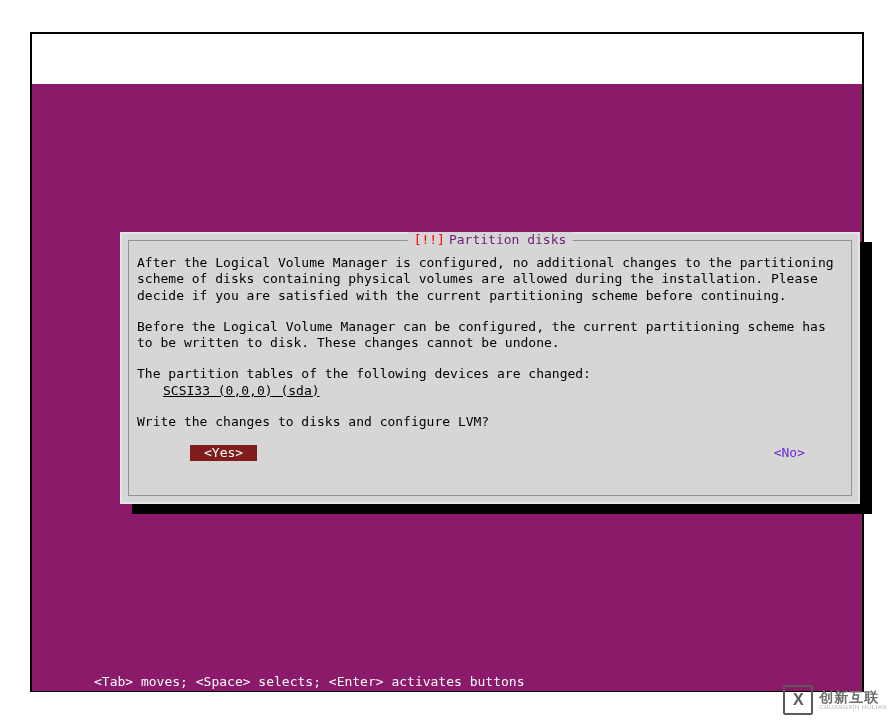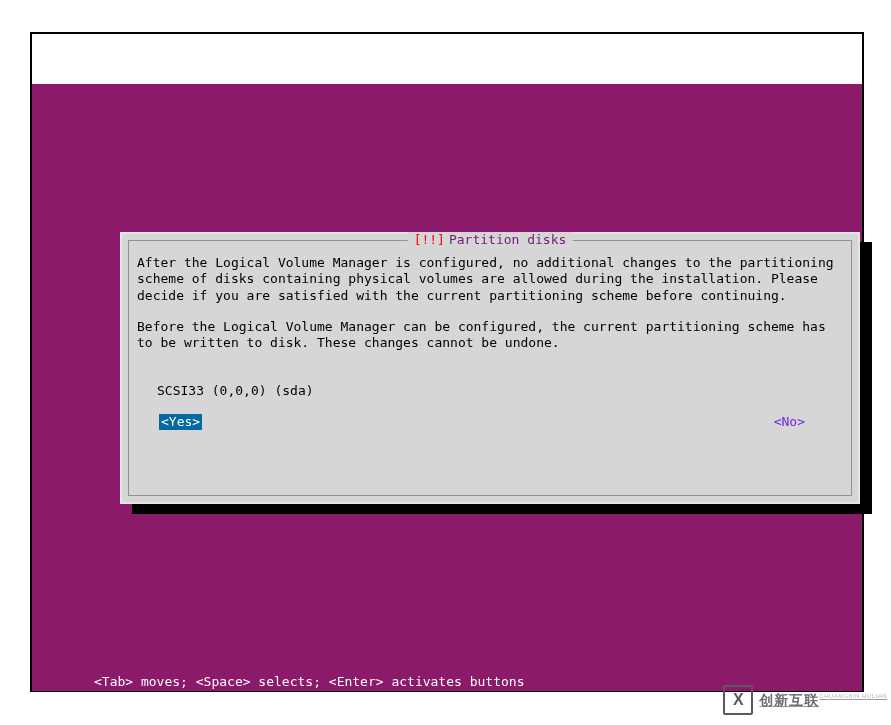--- a/index.html
+++ b/index.html
@@ -77,32 +77,34 @@
     }
     .dialog-content {
       padding: 14px 8px 8px 8px;
       color: #000000;
       line-height: 1.25;
     }
     .para {
       margin-bottom: 15px;
     }
     .device-indent {
-      margin-left: 20px;
+      margin-left: 26px;
+      text-decoration: underline;
     }
     .button-row {
       display: flex;
       justify-content: space-between;
       padding: 0 38px 0 22px;
       margin-top: 4px;
     }
     .btn-yes {
-      background: #0369a1;
+      background: #7f1d1d;
       color: #ffffff;
-      padding: 0 2px;
+      padding: 0 14px;
+      margin-left: 31px;
     }
     .btn-no {
       color: #6d28d9;
     }
     .help-text {
       position: absolute;
       bottom: 2px;
       left: 62px;
       color: #ffffff;
     }
@@ -123,23 +125,22 @@
       border-radius: 2px;
       display: flex;
       align-items: center;
       justify-content: center;
       color: #5a5a5a;
       font-weight: bold;
       font-size: 16px;
     }
     .watermark-text {
       display: flex;
-      flex-direction: row;
+      flex-direction: column;
       line-height: 1.05;
-      text-decoration: underline;
     }
     .watermark-main {
       font-size: 14px;
       font-weight: bold;
       color: #6e6e6e;
       letter-spacing: 1px;
     }
     .watermark-sub {
       font-size: 6px;
       color: #b0b0b0;
@@ -156,23 +157,24 @@
     <div class="dialog-box">
       <div class="dialog-inner">
         <div class="dialog-title-wrap">
           <span class="title-bang">[!!]</span>
           <span class="title-text">Partition disks</span>
         </div>
         <div class="dialog-content">
           <div class="para">After the Logical Volume Manager is configured, no additional changes to the partitioning scheme of disks containing physical volumes are allowed during the installation. Please decide if you are satisfied with the current partitioning scheme before continuing.</div>
           <div class="para">Before the Logical Volume Manager can be configured, the current partitioning scheme has to be written to disk. These changes cannot be undone.</div>
           <div class="para">
-            <br>
+            <span>The partition tables of the following devices are changed:</span><br>
             <span class="device-indent">SCSI33 (0,0,0) (sda)</span>
           </div>
+          <div class="para">Write the changes to disks and configure LVM?</div>
           <div class="button-row">
             <span class="btn-yes">&lt;Yes&gt;</span>
             <span class="btn-no">&lt;No&gt;</span>
           </div>
         </div>
       </div>
     </div>
 
     <div class="help-text">&lt;Tab&gt; moves; &lt;Space&gt; selects; &lt;Enter&gt; activates buttons</div>
   </div>

